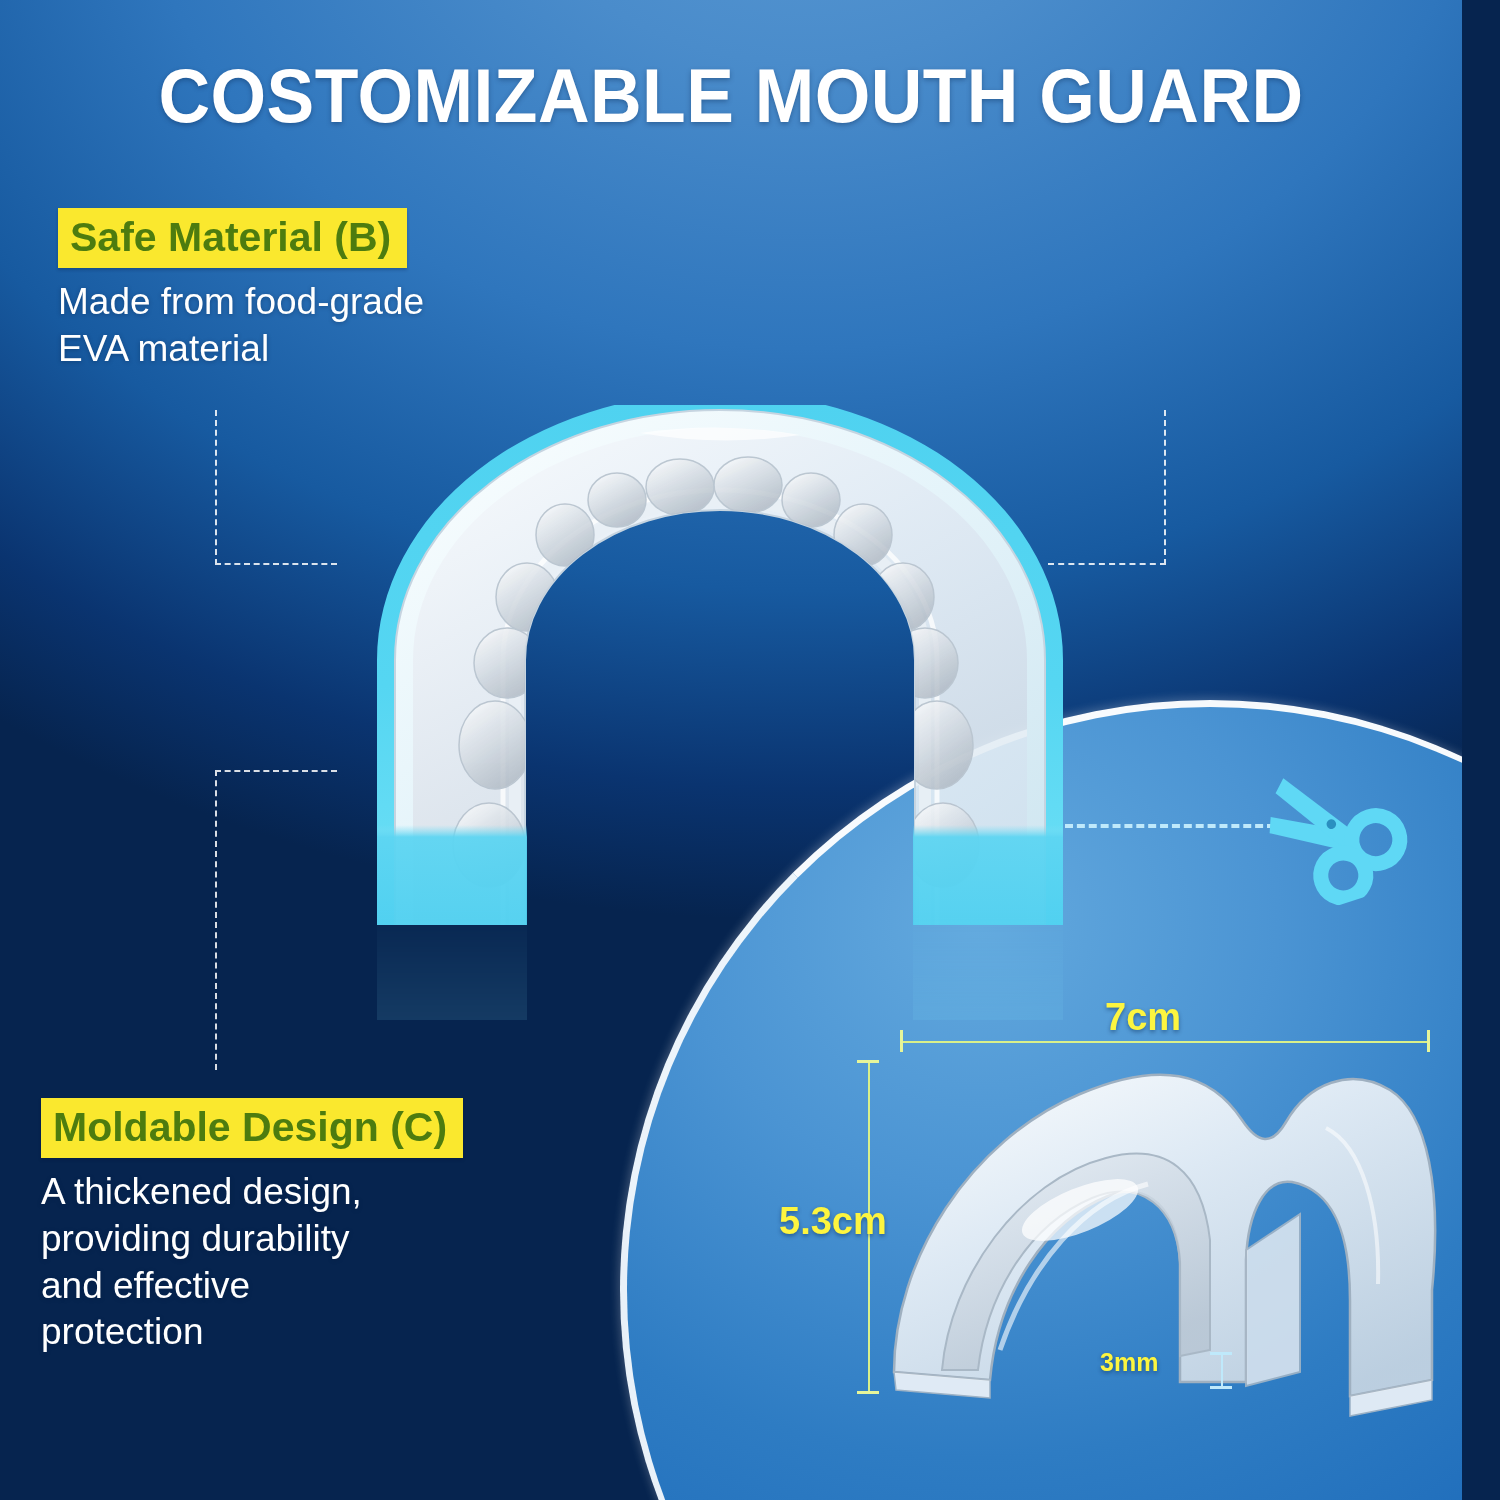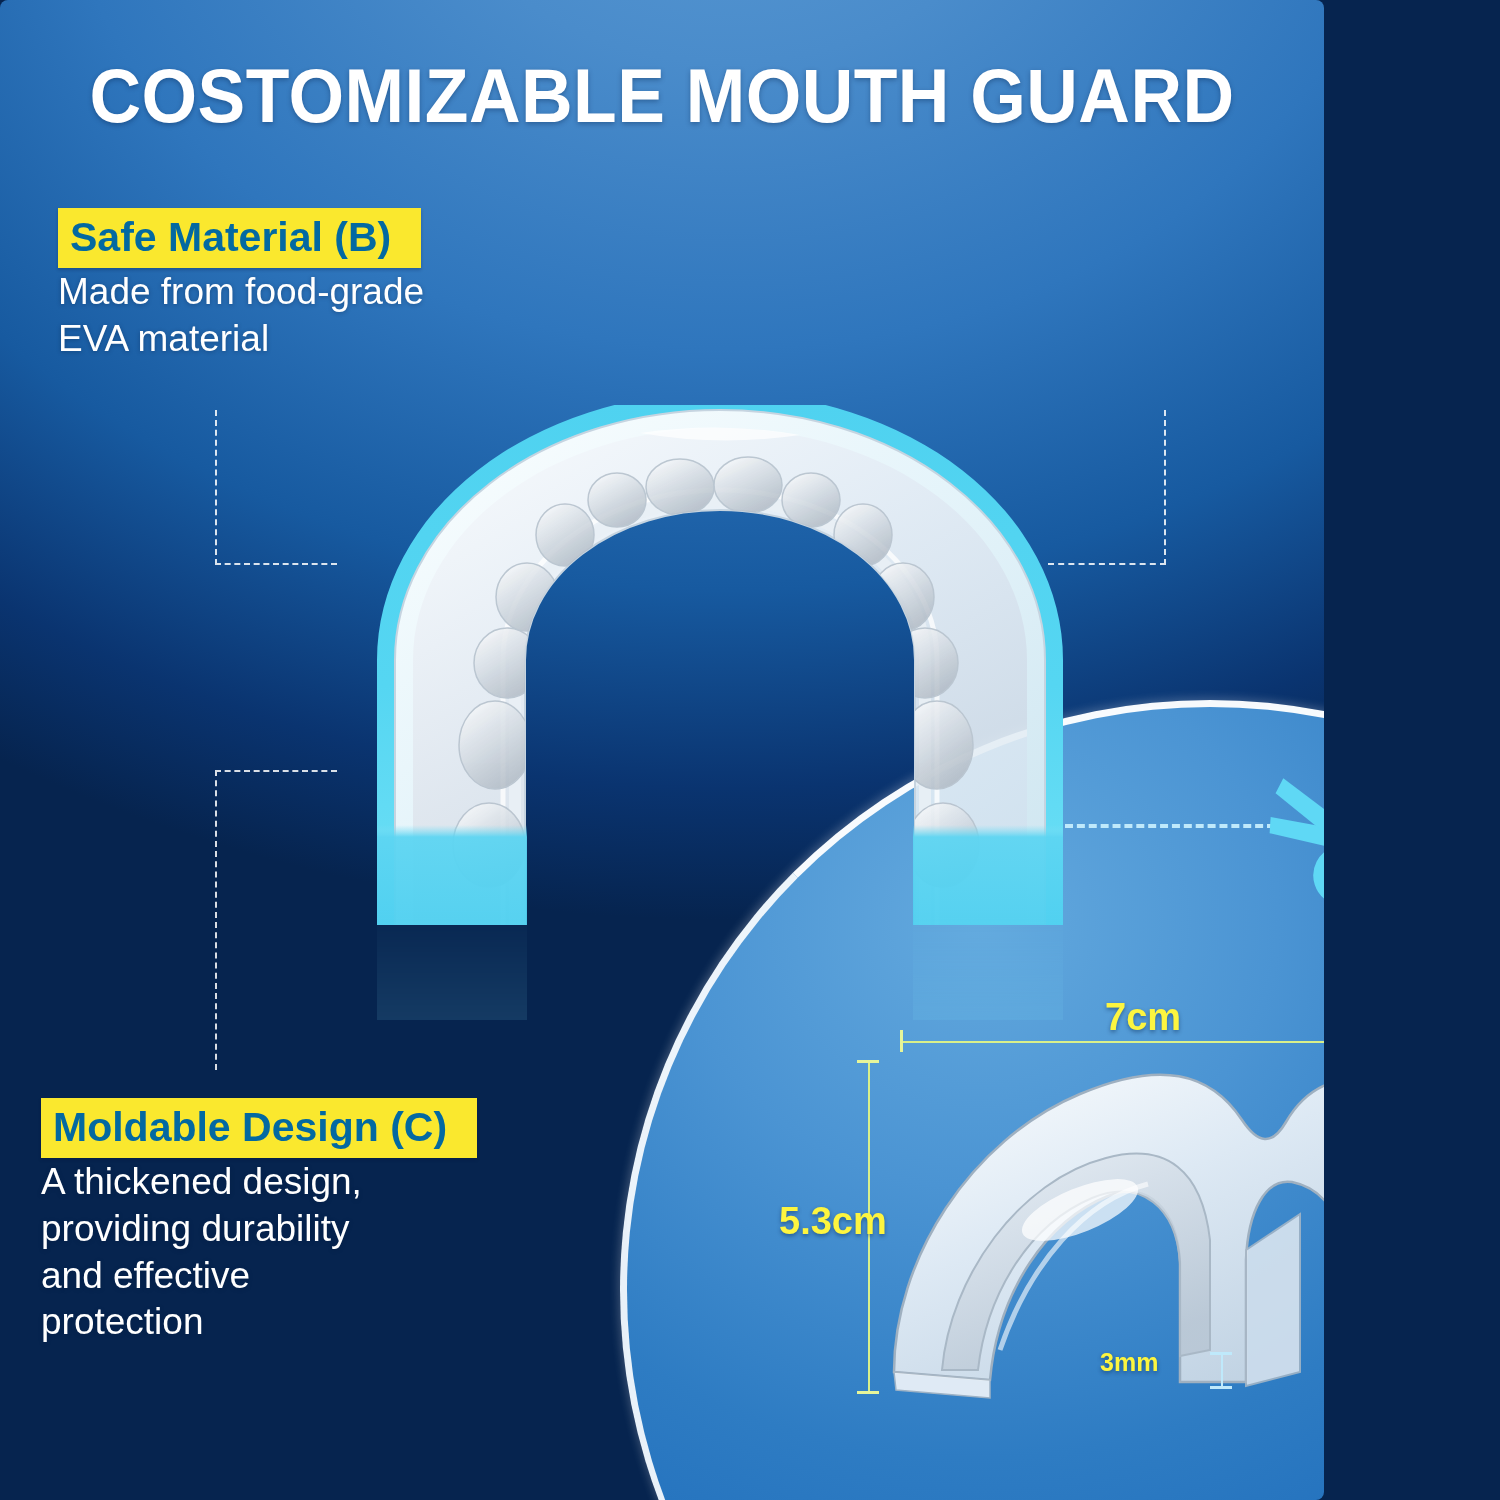--- a/index.html
+++ b/index.html
@@ -2,27 +2,26 @@
 <html><head>
 <meta charset="utf-8">
 <style>
   html, body {
     margin: 0;
     padding: 0;
     background: #06244f;
   }
   #stage {
     position: relative;
-    width: 1324px;
+    width: 1462px;
     height: 1500px;
     overflow: hidden;
     font-family: "Liberation Sans", sans-serif;
     background:
       radial-gradient(ellipse 1400px 1100px at 55% -12%, #5a9ad4 0%, #4a8ccb 22%, #2f76bd 48%, #175aa0 70%, #0a3470 88%, #06244f 100%);
-    border-radius: 8px;
   }
 
   
   #headline {
     position: absolute;
     left: 0; right: 0;
     top: 58px;
     text-align: center;
     color: #ffffff;
     font-size: 76px;
@@ -49,33 +48,33 @@
     border-left: 7px solid rgba(255,255,255,0.9);
     box-sizing: border-box;
     box-shadow: -2px -2px 10px rgba(255,255,255,0.22);
   }
 
   
   .feature { position: absolute; }
   .feat-head {
     display: inline-block;
     background: #fae82e;
-    color: #0369a1;
+    color: #4d7c0f;
     font-size: 41px;
     font-weight: 700;
     line-height: 1.06;
-    padding: 8px 30px 9px 12px;
+    padding: 8px 16px 9px 12px;
     white-space: nowrap;
     box-shadow: 0 2px 3px rgba(0,20,60,0.25);
   }
   .feat-body {
     color: #ffffff;
     font-size: 37px;
     line-height: 1.26;
-    margin-top: 1px;
+    margin-top: 11px;
     text-shadow: 0 1px 4px rgba(0,25,60,0.35);
   }
   #feat-b  { left: 58px;  top: 208px; }
   #feat-d  { left: 950px; top: 208px; }
   #feat-c  { left: 41px;  top: 1098px; }
 
   
   .leader {
     position: absolute;
     border-color: rgba(255,255,255,0.85);

